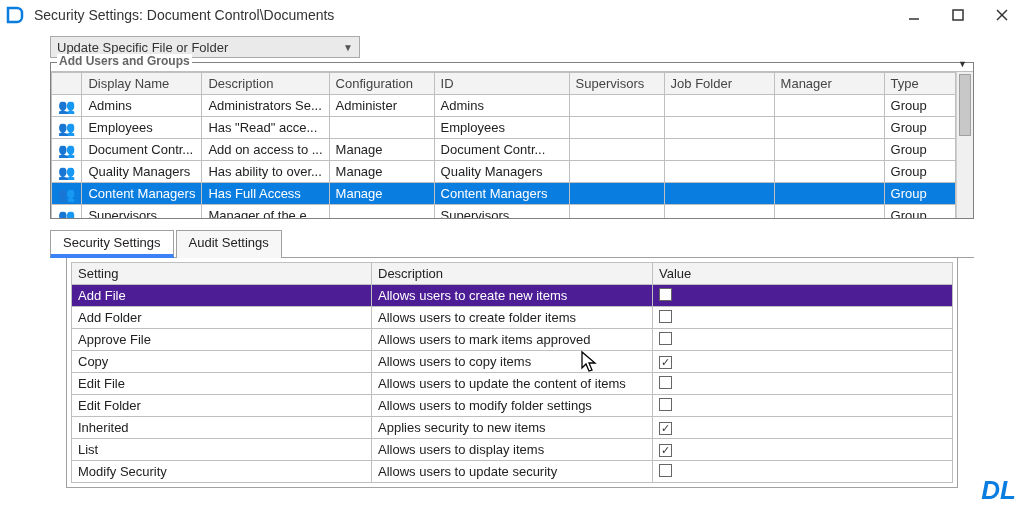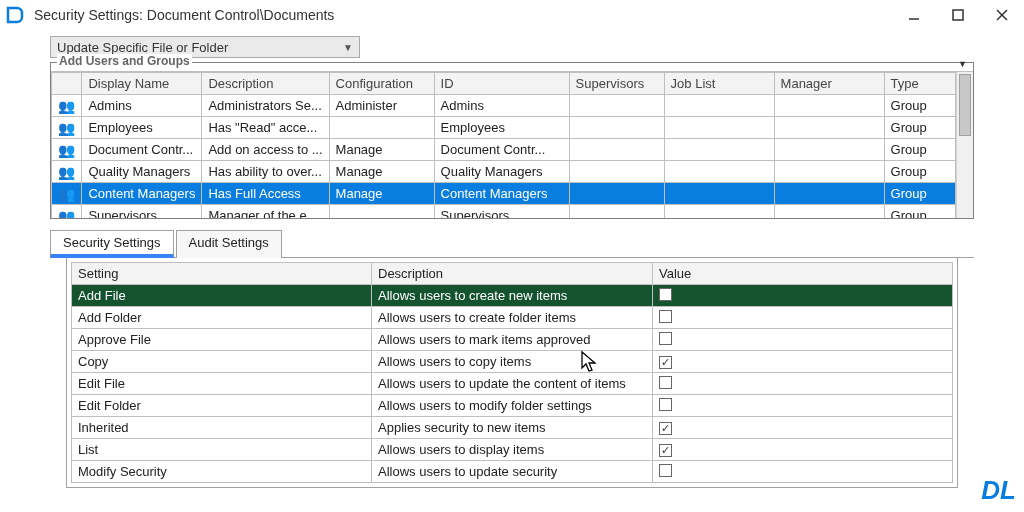--- a/index.html
+++ b/index.html
@@ -36,21 +36,21 @@
 .users-wrap tr.sel .group-icon { color:#fff; }
 
 .tabs { display:flex; margin: 10px 50px 0 50px; border-bottom:1px solid #a0a0a0; }
 .tab { padding:4px 12px; border:1px solid #a0a0a0; border-bottom:none; margin-right:2px; background:#f7f7f7; position:relative; top:1px; }
 .tab.active { background:#fff; border-bottom:4px solid #3b82f6; }
 
 .settings-wrap { margin:0 66px; border:1px solid #a0a0a0; border-top:none; padding:4px; height:230px; overflow:hidden; }
 .settings-table { width:100%; border-collapse:collapse; }
 .settings-table th, .settings-table td { border:1px solid #bfbfbf; padding:2px 6px; height:22px; text-align:left; font-weight:normal; }
 .settings-table th { background:#f3f3f3; }
-.settings-table tr.sel td { background:#14532d; color:#fff; }
+.settings-table tr.sel td { background:#4c1d95; color:#fff; }
 .val-cell { text-align:center; width:300px; }
 .chk { display:inline-block; width:13px; height:13px; border:1px solid #666; background:#fff; line-height:11px; font-size:11px; text-align:center; color:#333; }
 tr.sel .chk { background:#fff; color:#333; }
 
 .cursor { position:absolute; left:580px; top:350px; pointer-events:none; }
 .watermark { position:absolute; right:8px; bottom:6px; font-style:italic; font-weight:bold; color:#0a7de0; font-size:26px; }
 </style>
 </head>
 <body>
 
@@ -94,21 +94,21 @@
   <div class="users-wrap">
     <table class="grid users-table" id="users-table">
       <thead>
           <tr>
         <th class="icon-cell"></th>
         <th style="width:110px">Display Name</th>
         <th style="width:125px">Description</th>
         <th style="width:105px">Configuration</th>
         <th style="width:135px">ID</th>
         <th style="width:95px">Supervisors</th>
-        <th style="width:110px">Job List</th>
+        <th style="width:110px">Job Folder</th>
         <th style="width:110px">Manager</th>
         <th>Type</th>
       </tr>
         </thead>
       <tbody id="users-body">
           <tr>
             <td class="icon-cell"><span class="group-icon">👥</span></td>
             <td>Admins</td>
             <td>Administrators Se...</td>
             <td>Administer</td>

